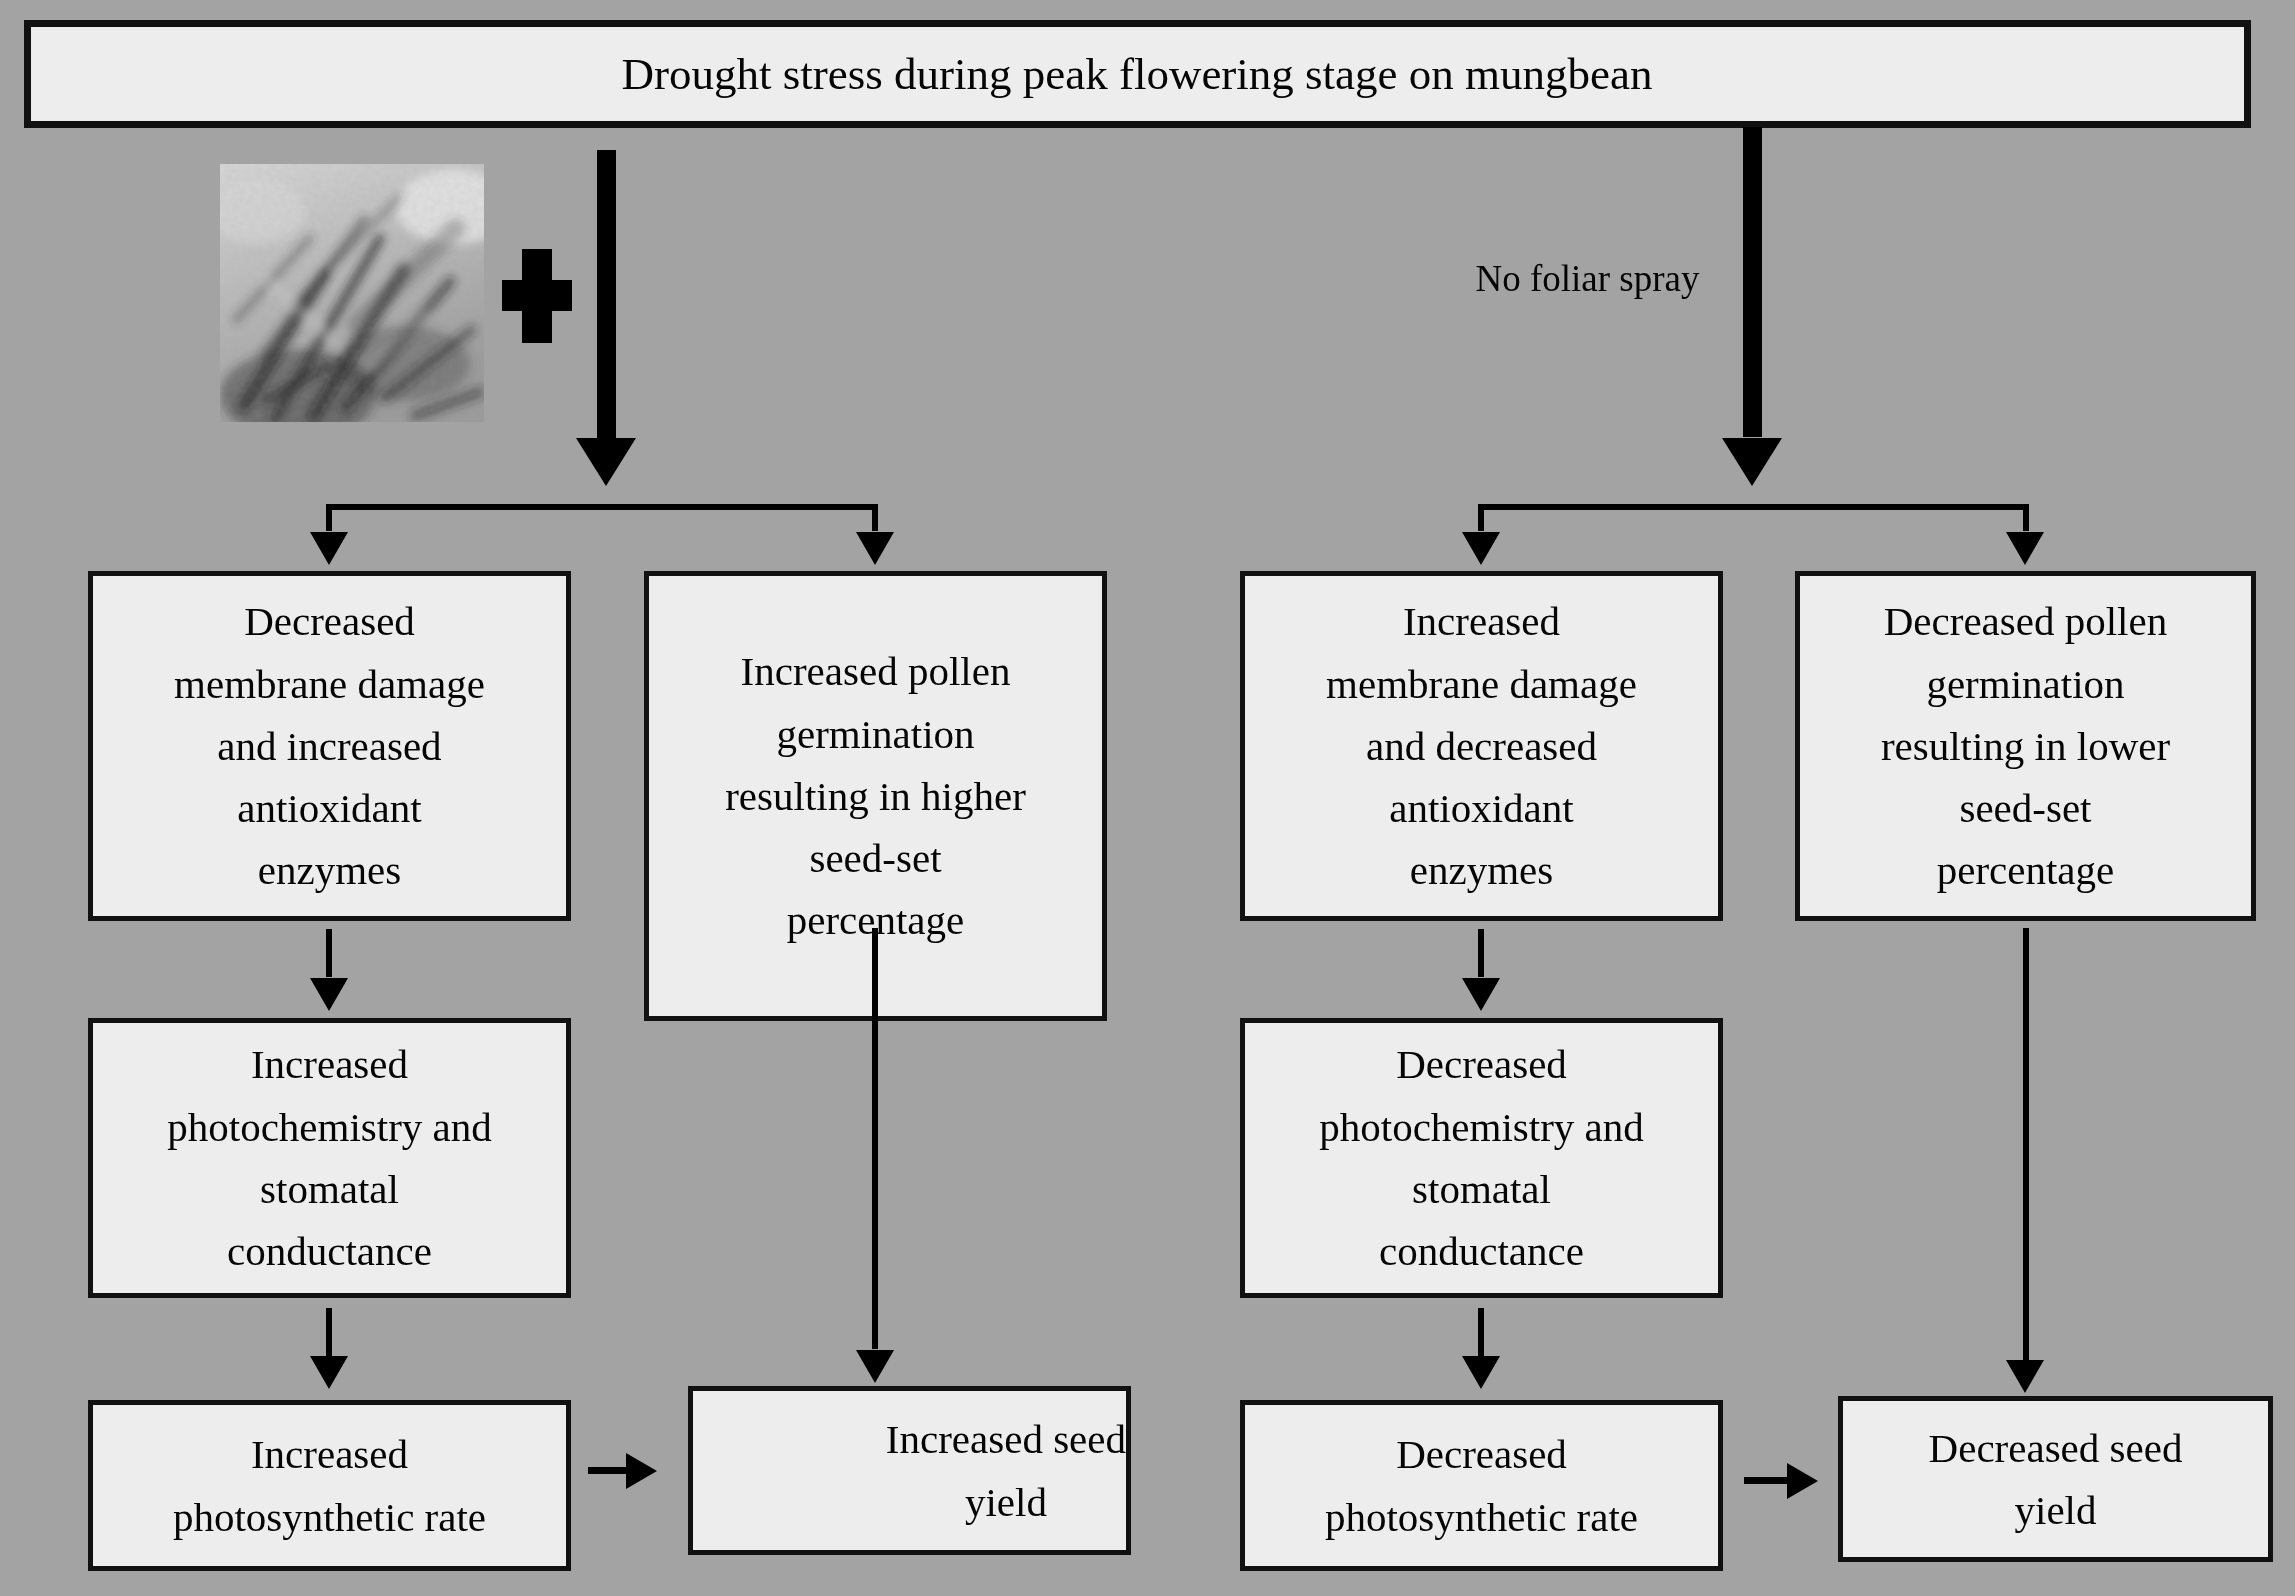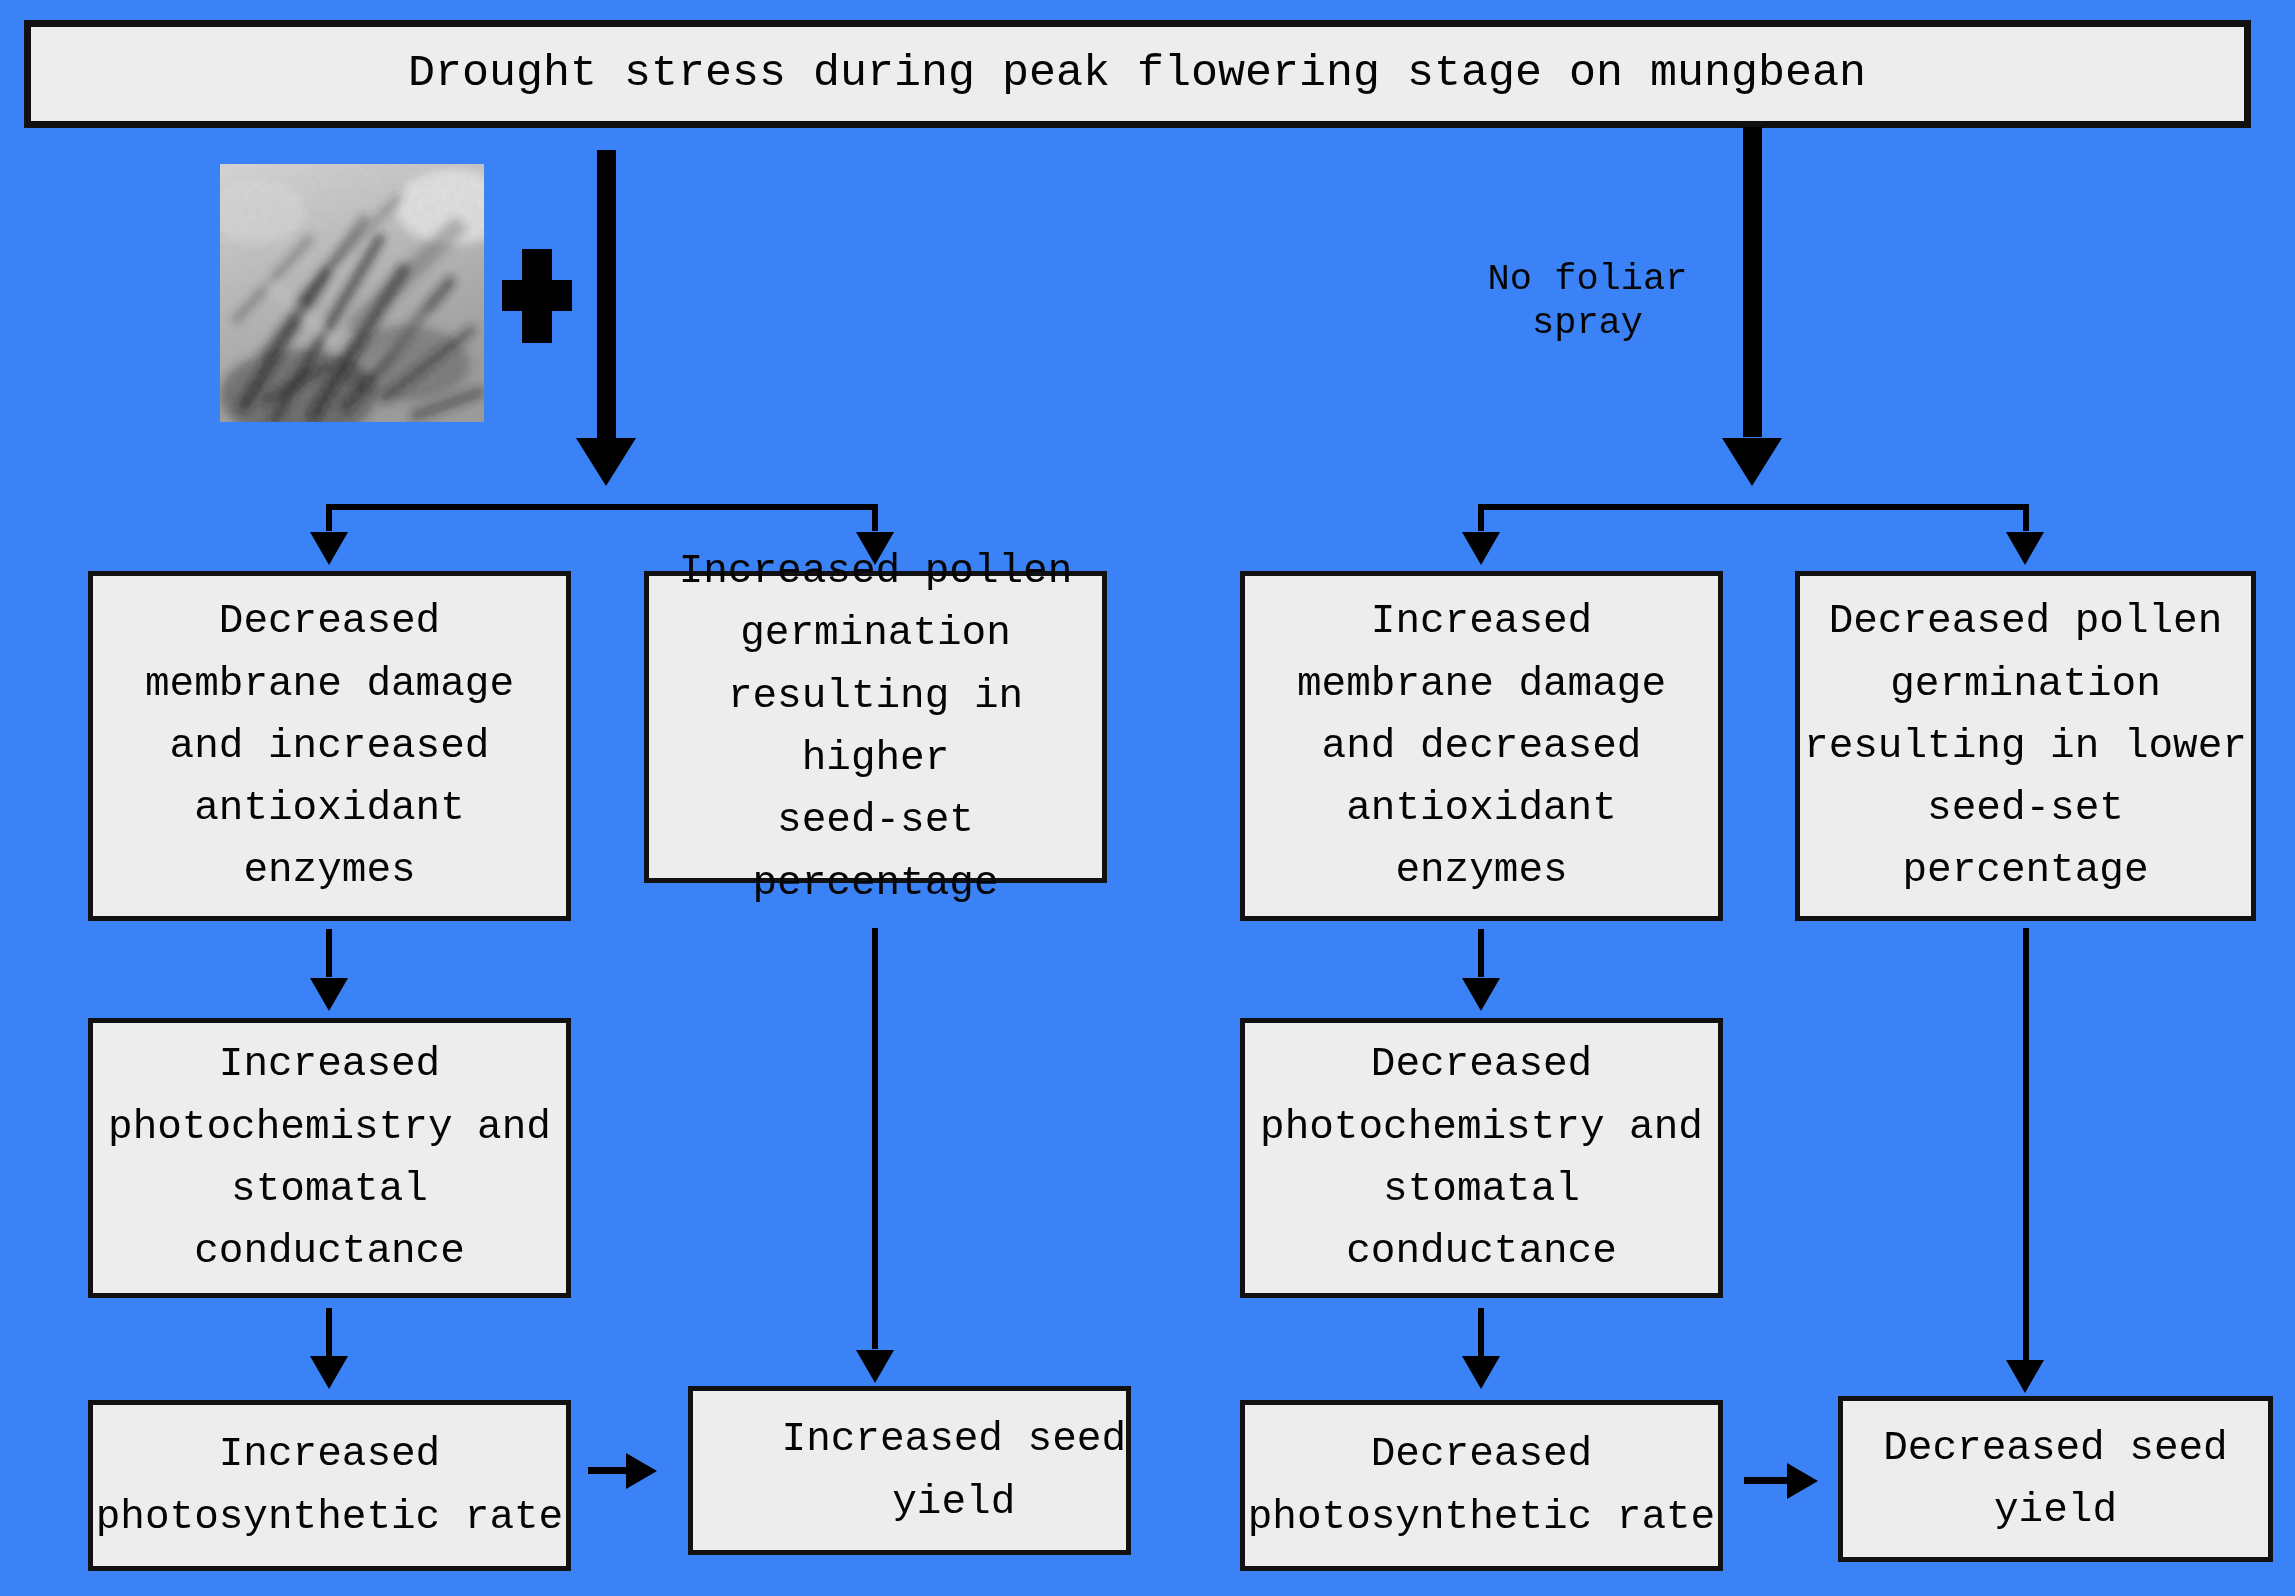--- a/index.html
+++ b/index.html
@@ -4,22 +4,22 @@
 <style>
   html, body {
     margin: 0;
     padding: 0;
     background: #ffffff;
   }
   #canvas {
     position: relative;
     width: 2295px;
     height: 1596px;
-    background: #3b82f6;
-    font-family: Liberation Mono, monospace;
+    background: #a3a3a3;
+    font-family: Liberation Serif, serif;
     color: #050505;
     overflow: hidden;
   }
   .abs { position: absolute; box-sizing: border-box; }
 
   
   .node-box {
     background: #ededed;
     border: 5.5px solid #111111;
     display: flex;
@@ -138,21 +138,21 @@
   <div class="abs head-down-md" style="left:856px; top:532px;"></div>
 
   <div class="abs node-box" style="left:88px; top:571px; width:483px; height:350px;">
     <span>Decreased
 membrane damage
 and increased
 antioxidant
 enzymes</span>
   </div>
 
-  <div class="abs node-box" style="left:644px; top:571px; width:463px; height:312px;">
+  <div class="abs node-box" style="left:644px; top:571px; width:463px; height:450px;">
     <span>Increased pollen
 germination
 resulting in higher
 seed-set
 percentage</span>
   </div>
 
   <div class="abs ink" style="left:326px; top:929px; width:6.3px; height:48px;"></div>
   <div class="abs head-down-md" style="left:310px; top:978px;"></div>
 

